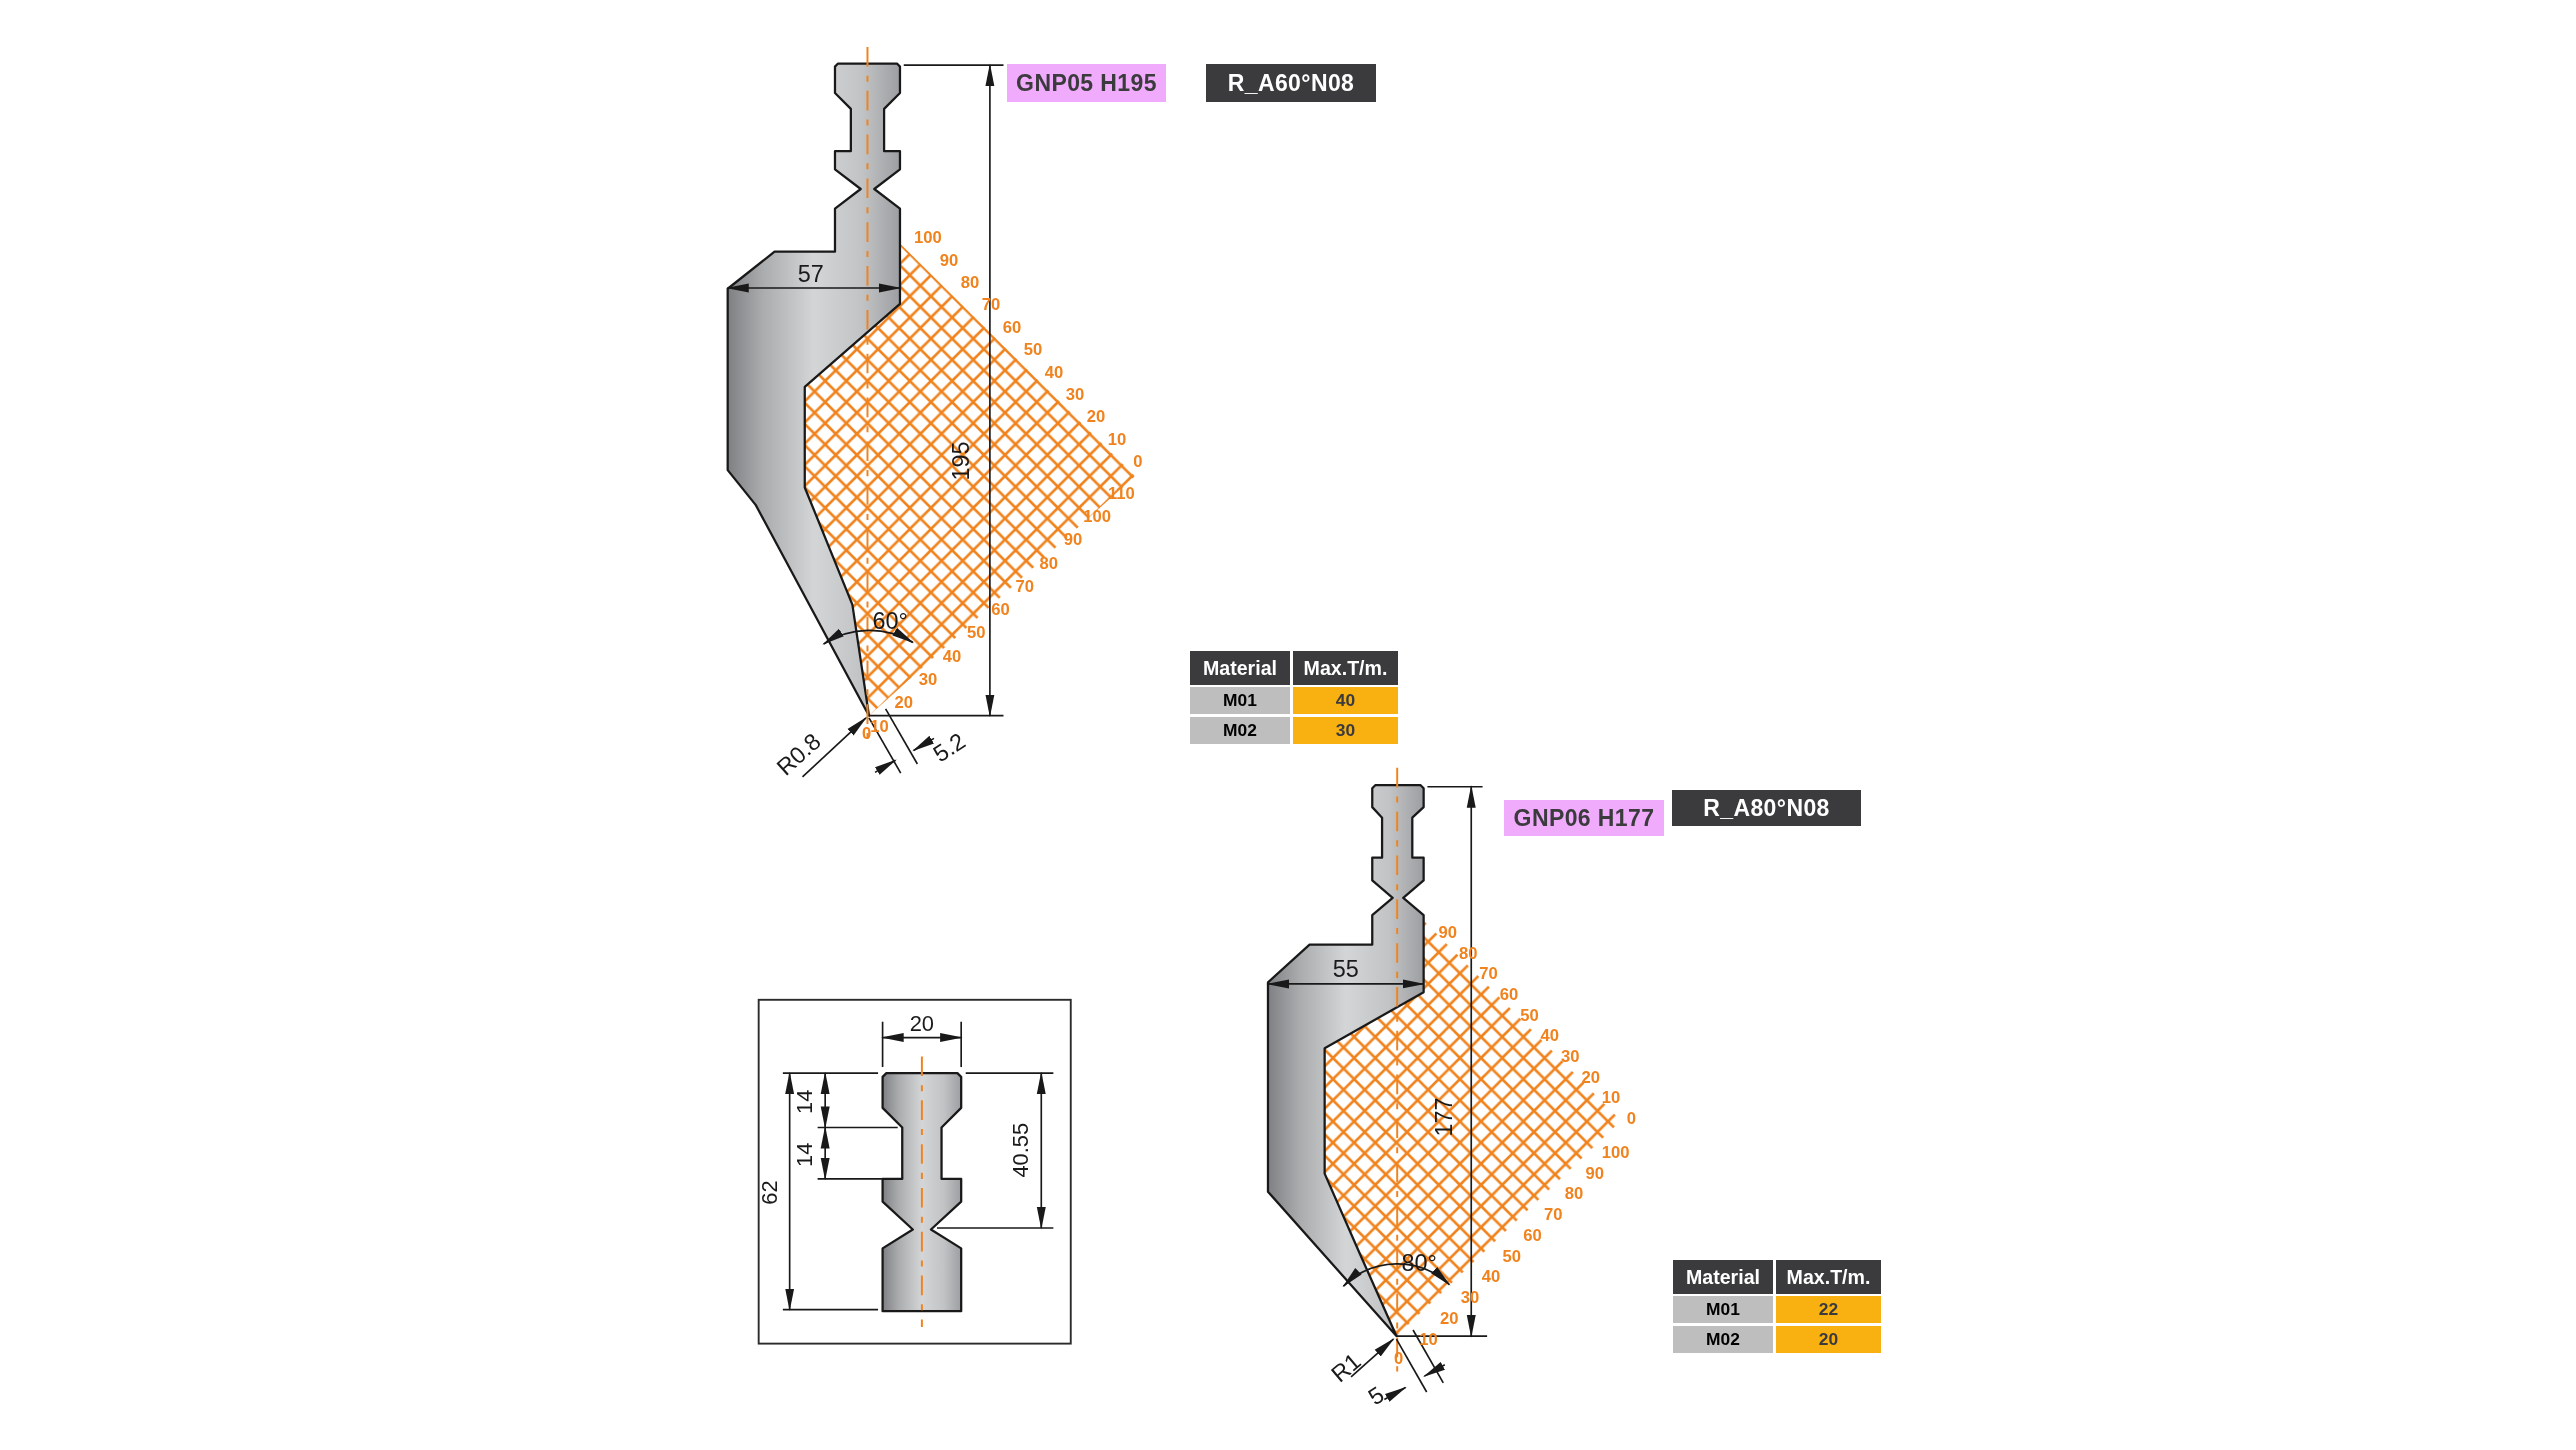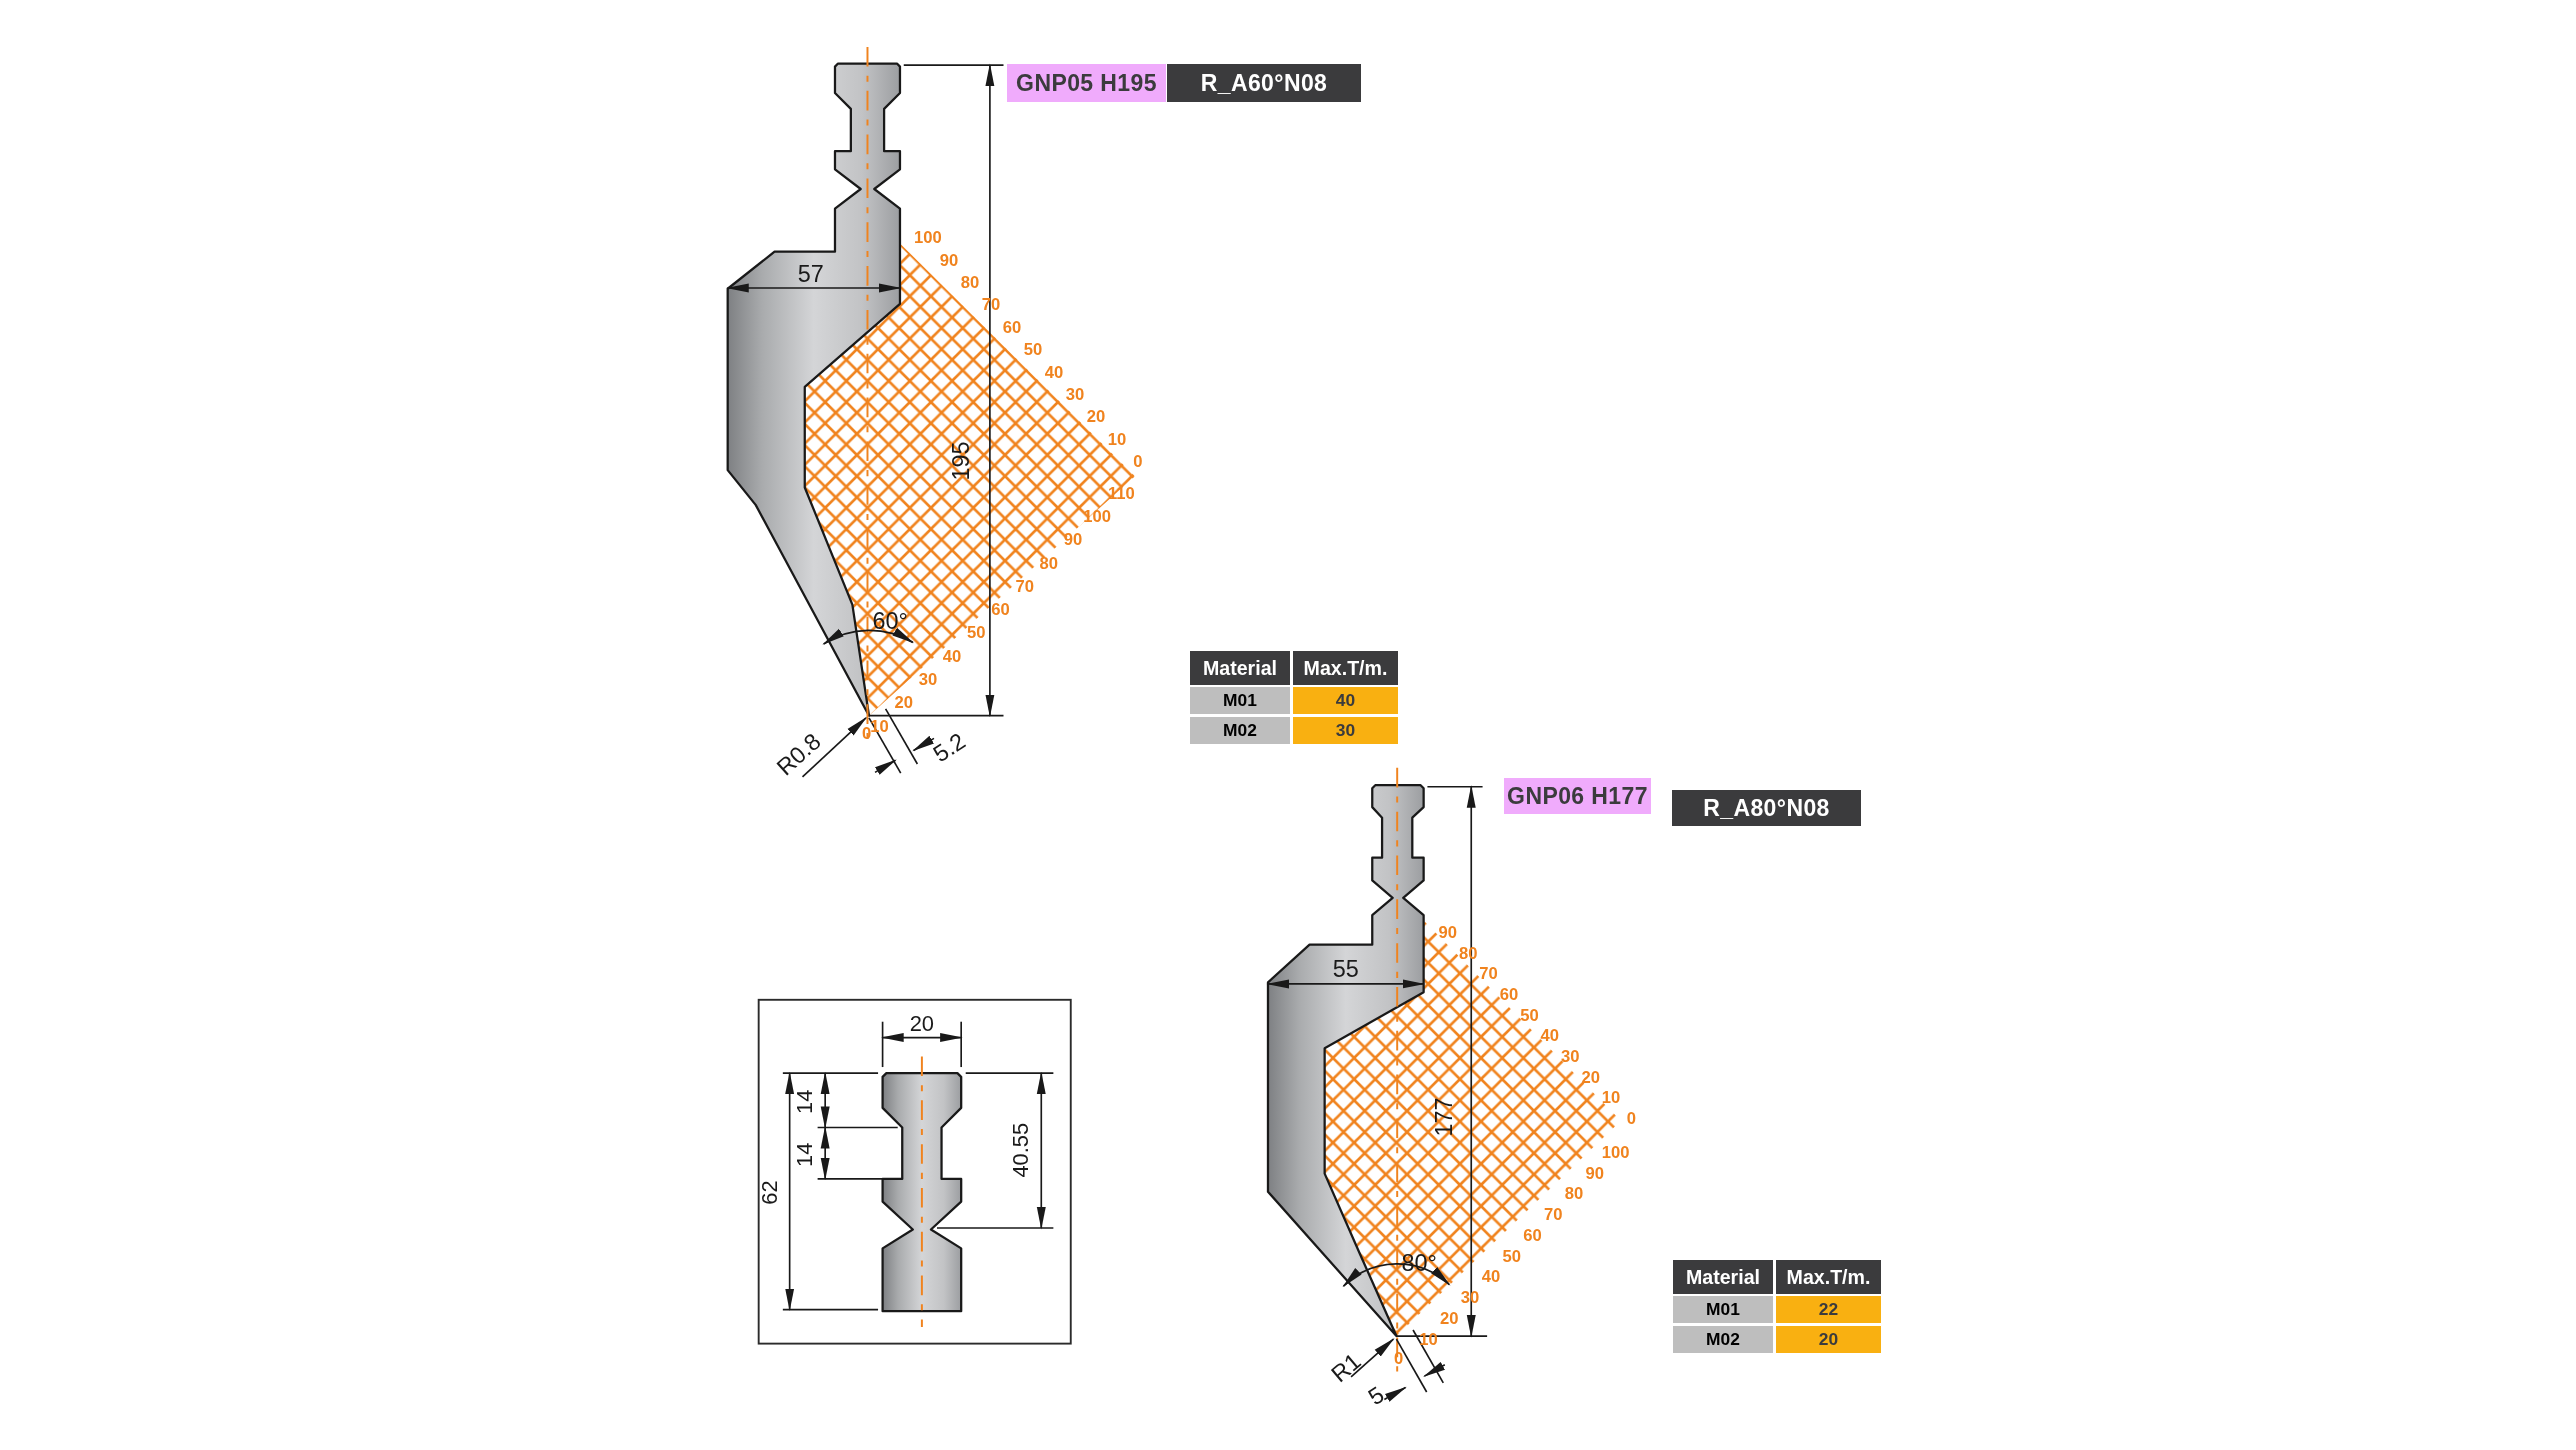--- a/index.html
+++ b/index.html
@@ -200,23 +200,23 @@
       <text class="dtext-s" transform="translate(1028,1578) rotate(-90)" text-anchor="middle">62</text>
 
       <line class="dim" x1="1278" y1="1420" x2="1394" y2="1420"></line>
       <line class="dim" x1="1240" y1="1625" x2="1394" y2="1625"></line>
       <line class="dim" x1="1378" y1="1420" x2="1378" y2="1625" marker-start="url(#arr)" marker-end="url(#arr)"></line>
       <text class="dtext-s" transform="translate(1360,1522) rotate(-90)" text-anchor="middle">40.55</text>
     </g>
   </svg>
 
   <div class="chip chip-yellow" style="left:1007px;top:64px;width:159px;height:38px">GNP05 H195</div>
-  <div class="chip chip-dark" style="left:1167px;top:64px;width:194px;height:38px">R_A60°N08</div>
-
-  <div class="chip chip-yellow" style="left:1504px;top:778px;width:147px;height:36px">GNP06 H177</div>
+  <div class="chip chip-dark" style="left:1206px;top:64px;width:170px;height:38px">R_A60°N08</div>
+
+  <div class="chip chip-yellow" style="left:1504px;top:800px;width:160px;height:36px">GNP06 H177</div>
   <div class="chip chip-dark" style="left:1672px;top:790px;width:189px;height:36px">R_A80°N08</div>
 
   <div class="mtable" style="left:1166px;top:651px">
     <div class="th">Material</div>
     <div class="th">Max.T/m.</div>
     <div class="cm">M01</div>
     <div class="cv">40</div>
     <div class="cm">M02</div>
     <div class="cv">30</div>
   </div>

